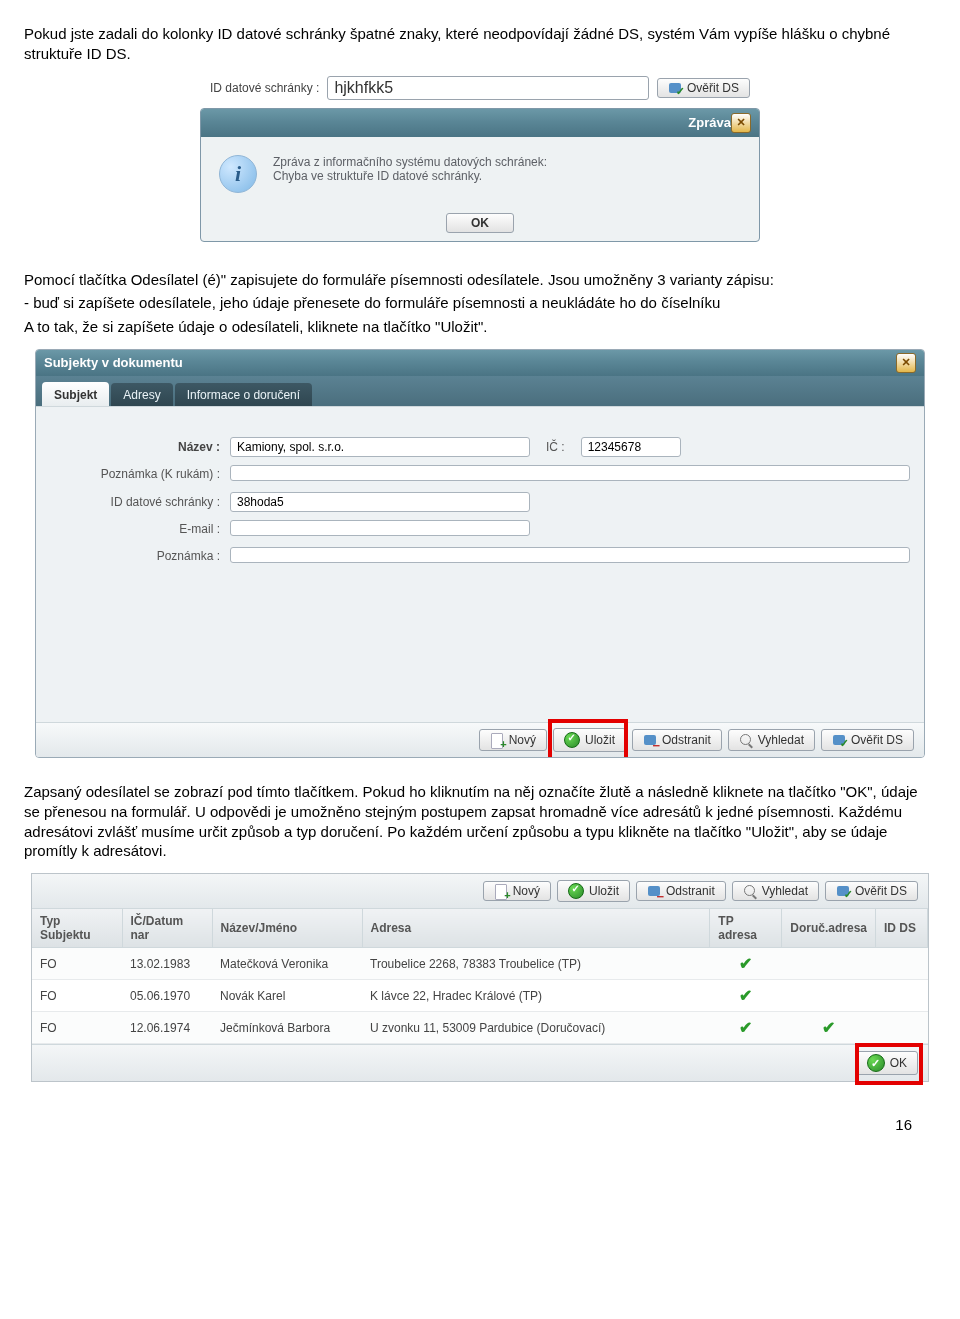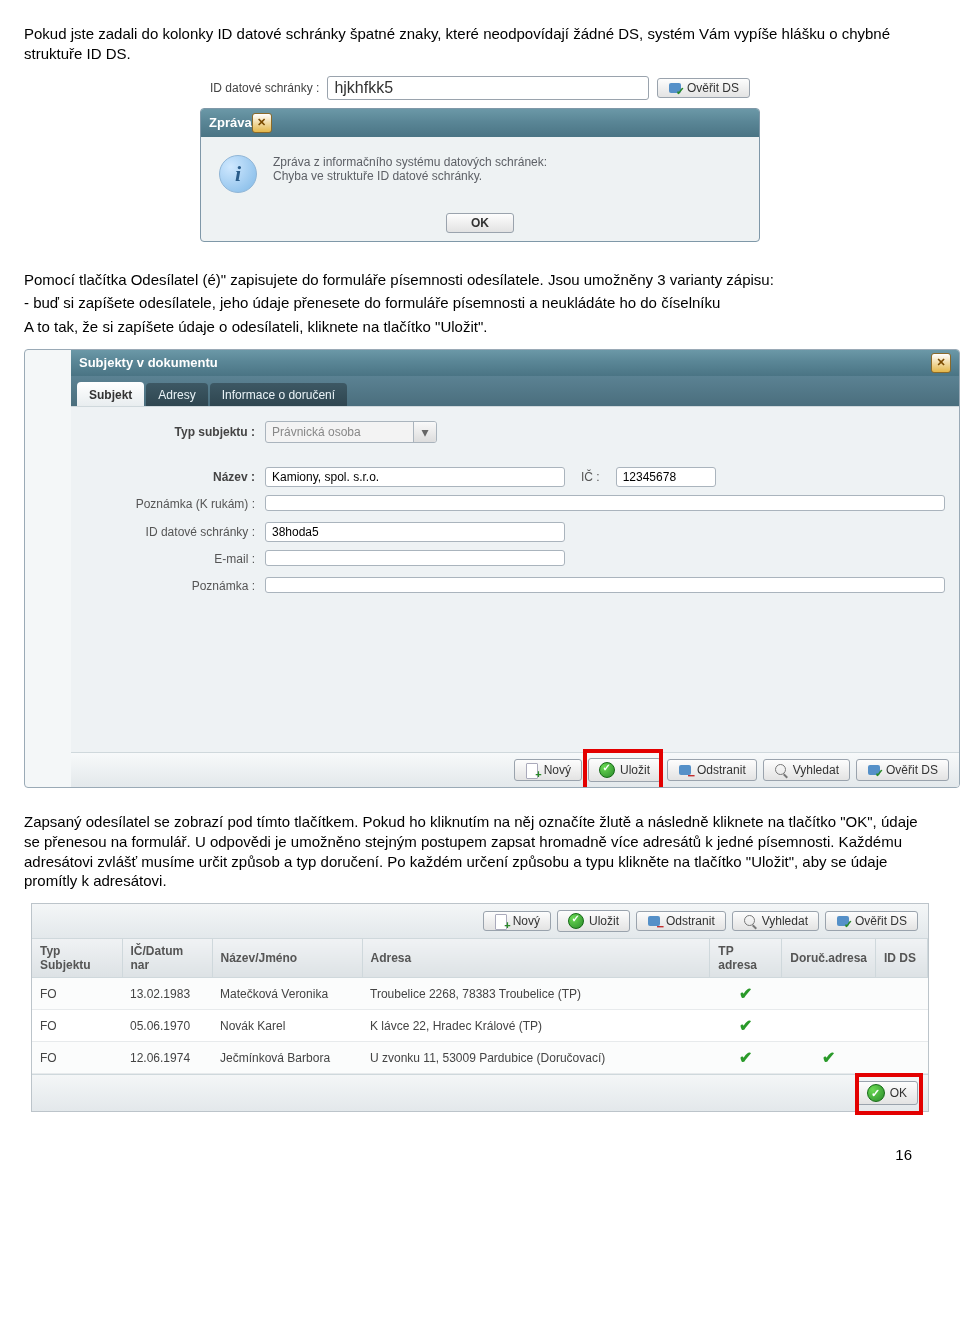--- a/index.html
+++ b/index.html
@@ -61,21 +61,21 @@
     border: 1px solid #7f98a8;
     border-radius: 4px;
     overflow: hidden;
     background: #eef2f3;
   }
   .zprava-head {
     background: linear-gradient(#6b98a7,#5a8696 45%,#4a7484);
     height: 28px;
     display: flex;
     align-items: center;
-    justify-content: flex-start;
+    justify-content: flex-end;
     padding: 0 8px;
     color: #fff;
     font-weight: bold;
     font-size: 13px;
   }
   .close-x {
     width: 18px;
     height: 18px;
     background: linear-gradient(#fff,#e3b74a);
     border: 1px solid #8a6a2a;
@@ -357,40 +357,31 @@
     <div class="zprava-foot">
       <span class="ok-btn">OK</span>
     </div>
   </div>
 </div>
 
 <p class="para" style="margin-bottom:0;">Pomocí tlačítka Odesílatel (é)" zapisujete do formuláře písemnosti odesílatele. Jsou umožněny 3 varianty zápisu:</p>
 <p class="para" style="margin-bottom:0;">- buď si zapíšete odesílatele, jeho údaje přenesete do formuláře písemnosti a neukládáte ho do číselníku</p>
 <p class="para">A to tak, že si zapíšete údaje o odesílateli, kliknete na tlačítko "Uložit".</p>
 
-<div class="shot2" style="position:relative;padding-left:46px;">
+<div class="shot2" style="position:relative;">
   <div class="shot2-head">
     <span>Subjekty v dokumentu</span>
     <span class="close-x">✕</span>
   </div>
   <div class="tabs2">
     <span class="tab2 active">Subjekt</span>
     <span class="tab2 dark">Adresy</span>
     <span class="tab2 dark">Informace o doručení</span>
   </div>
   <div class="formarea">
-    <div class="form-row">
-      <div class="flabel"><b>Typ subjektu :</b></div>
-      <div class="fval">
-        <span class="select-box">
-          <span class="txt">Právnická osoba</span>
-          <span class="arrow">▾</span>
-        </span>
-      </div>
-    </div>
     <div style="height:16px;"></div>
     <div class="form-row">
       <div class="flabel"><b>Název :</b></div>
       <div class="fval" style="display:flex;align-items:center;gap:16px;">
         <span class="textin" style="width:300px;">Kamiony, spol. s.r.o.</span>
         <span style="font-size:12px;color:#555;">IČ :</span>
         <span class="textin" style="width:100px;">12345678</span>
       </div>
     </div>
     <div class="form-row">

